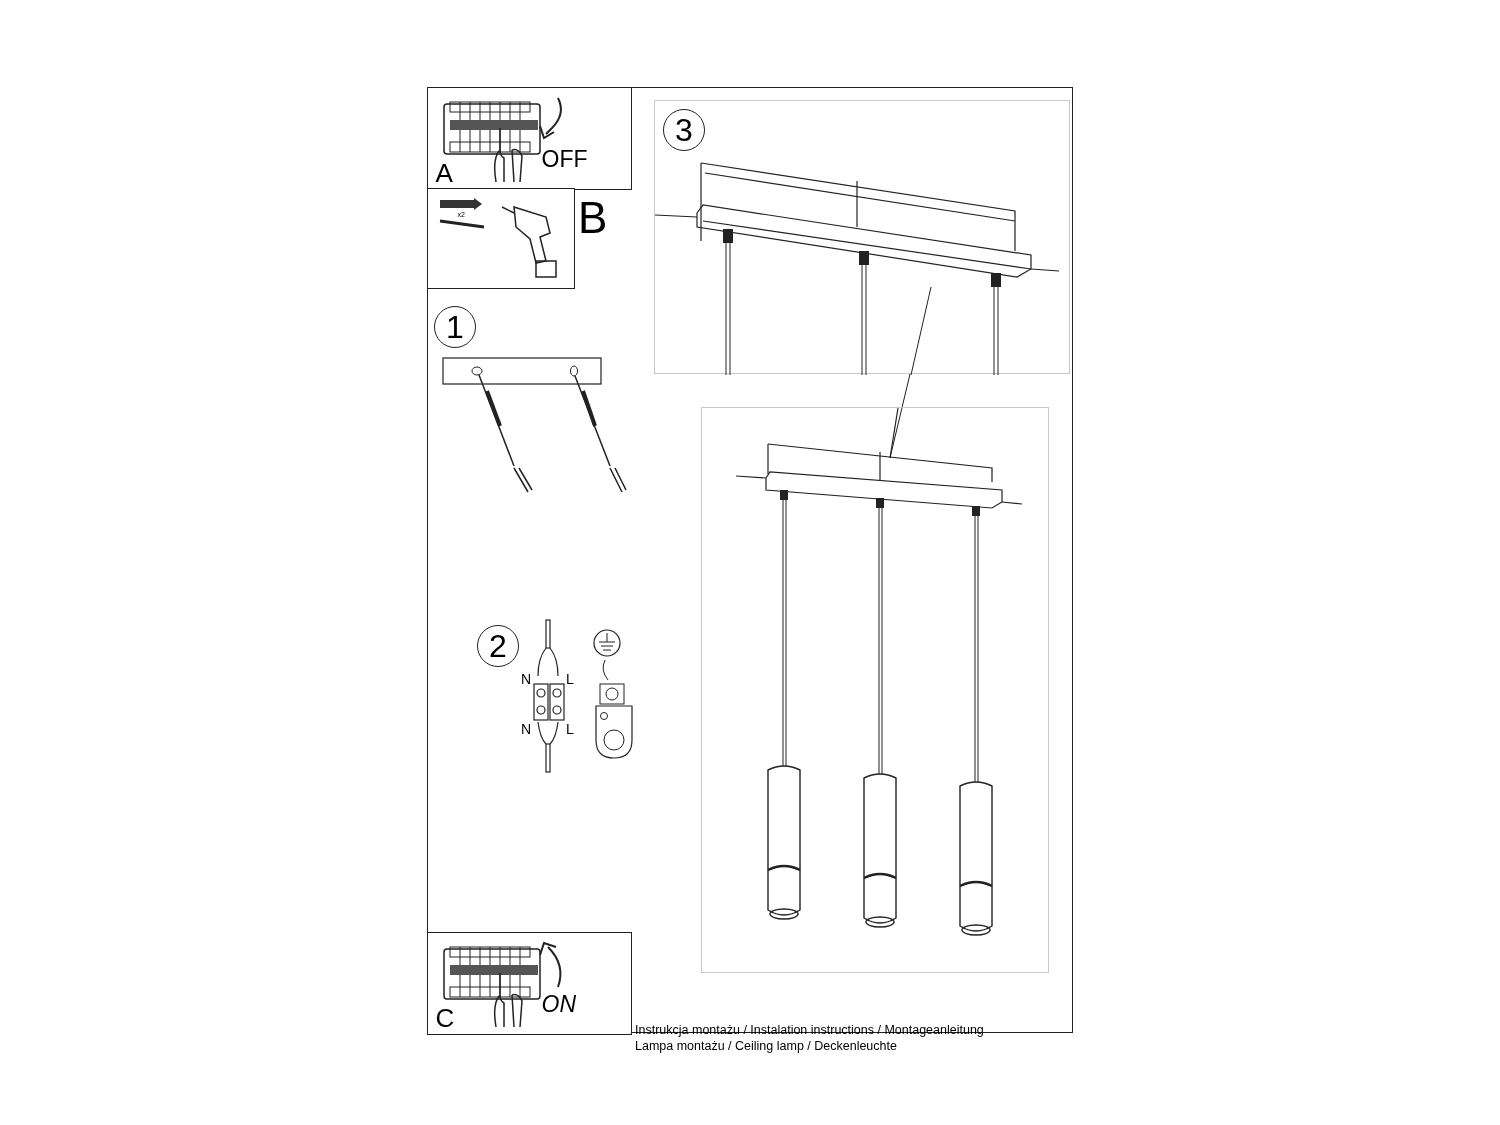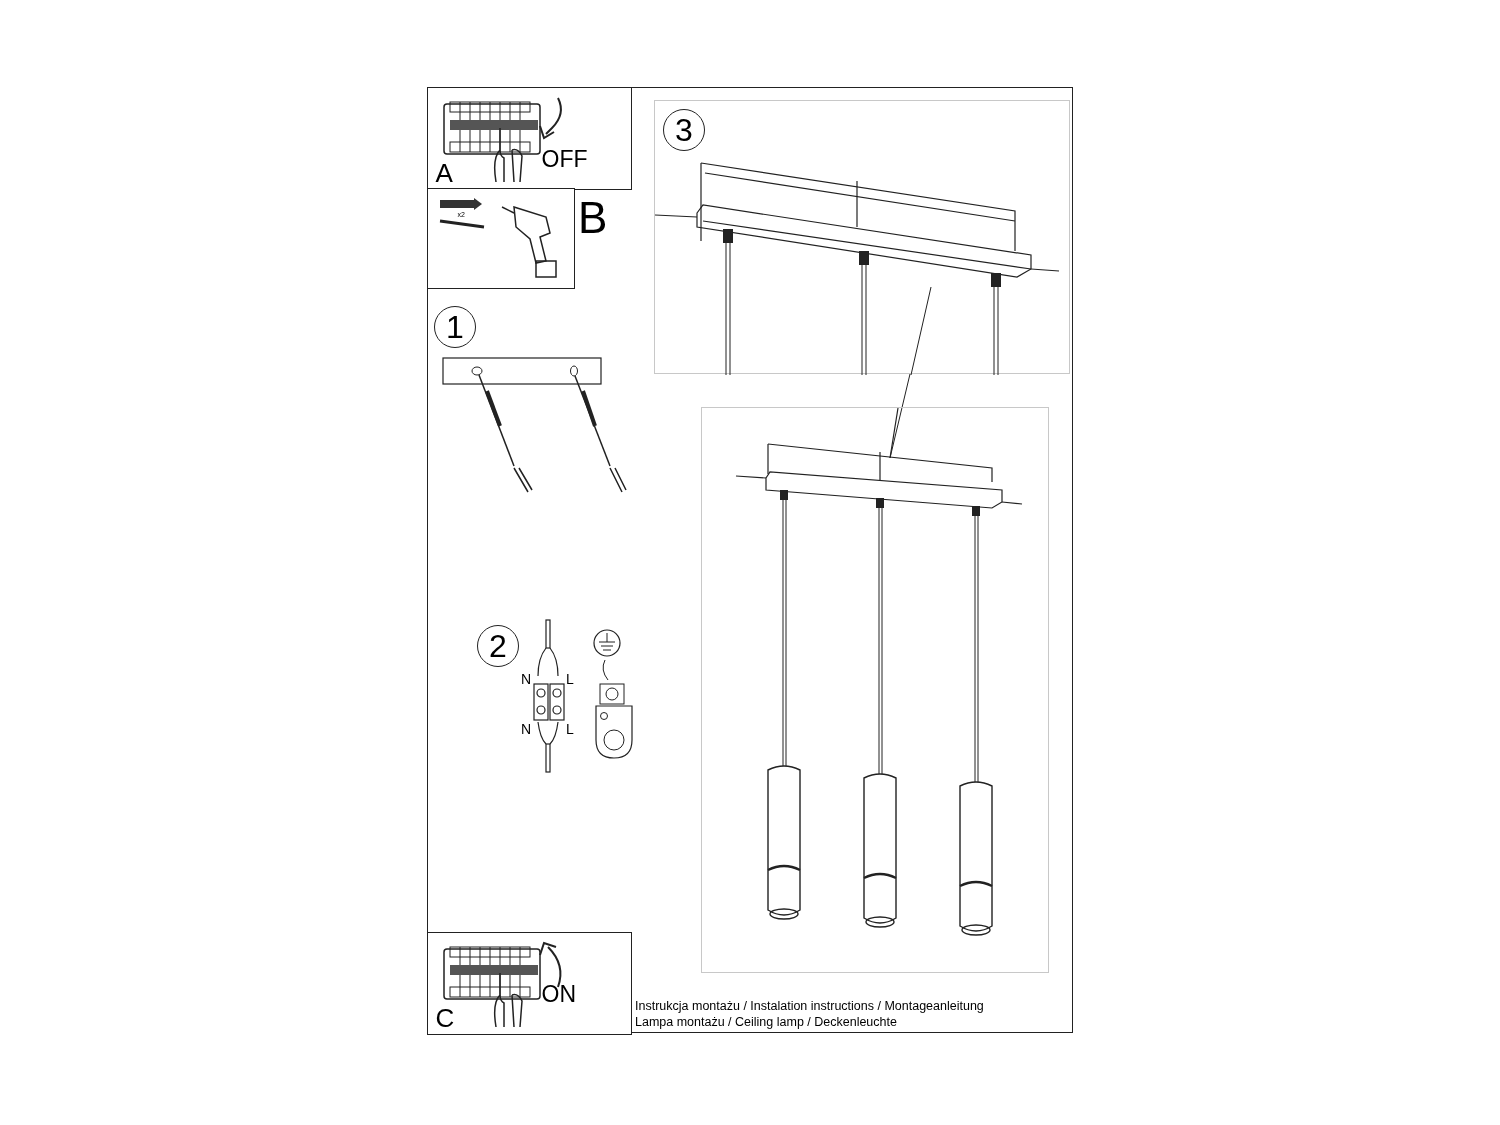--- a/index.html
+++ b/index.html
@@ -4,21 +4,21 @@
 <style>
   html, body { margin:0; padding:0; background:#ffffff; }
   body { width:1500px; height:1125px; position:relative; overflow:hidden; font-family:"Liberation Sans", sans-serif; color:#000; }
   .sheet { position:absolute; left:427px; top:87px; width:646px; height:946px; border:1.5px solid #222; box-sizing:border-box; }
   .panel { position:absolute; border:1.5px solid #222; box-sizing:border-box; background:#fff; }
   .lbl { position:absolute; font-size:26px; line-height:1; }
   .biglbl { position:absolute; font-size:44px; line-height:1; }
   .word { position:absolute; font-size:23px; line-height:1; }
   .step { position:absolute; width:42px; height:42px; border:1.5px solid #222; border-radius:50%; box-sizing:border-box; font-size:32px; line-height:40px; text-align:center; }
   .framebox { position:absolute; border:1px solid #c8c8c8; box-sizing:border-box; }
-  .caption { position:absolute; font-size:12.5px; line-height:16px; white-space:nowrap; }
+  .caption { position:absolute; font-size:12.5px; line-height:16px; white-space:nowrap;margin-top:24px; }
   svg { position:absolute; overflow:visible; }
   .nl { position:absolute; font-size:14px; line-height:1; }
 </style>
 </head>
 <body>
 
 <div class="sheet">
 
   <div class="panel" style="left:-1.5px; top:-1.5px; width:205px; height:103px;">
     <svg style="left:14px; top:10px;" width="110" height="85" viewBox="0 0 110 85">
@@ -125,21 +125,21 @@
         <line x1="78" y1="4" x2="78" y2="54"></line>
       </g>
       <rect x="8" y="22" width="88" height="10" fill="#555"></rect>
       <path d="M58 30 L58 52 Q58 58 62 60 L62 84 M58 52 Q50 60 54 84 M70 52 L72 84 M70 52 Q76 50 80 58 L78 84" stroke="#222" stroke-width="1.5" fill="none"></path>
     </svg>
     <svg style="left:108px; top:8px;" width="30" height="48" viewBox="0 0 30 48">
       <path d="M22 46 Q30 24 12 6" stroke="#222" stroke-width="2" fill="none"></path>
       <path d="M4 14 L8 2 L20 6" stroke="#222" stroke-width="2" fill="none"></path>
     </svg>
     <span class="lbl" style="left:8px; top:72px;">C</span>
-    <span class="word" style="left:114px; top:50px;">ON</span>
+    <span class="word" style="left:114px; top:60px;font-style:italic;">ON</span>
   </div>
 
   <div class="framebox" style="left:226px; top:12px; width:416px; height:274px;">
     <div class="step" style="left:8px; top:8px;">3</div>
     <svg style="left:0; top:0;" width="416" height="274" viewBox="0 0 416 274">
       <g stroke="#222" stroke-width="1.2" fill="none">
         <path d="M46 62 L360 110 L360 150"></path>
         <path d="M46 62 L46 140"></path>
         <path d="M50 72 L360 120"></path>
         <line x1="202" y1="80" x2="202" y2="126"></line>

